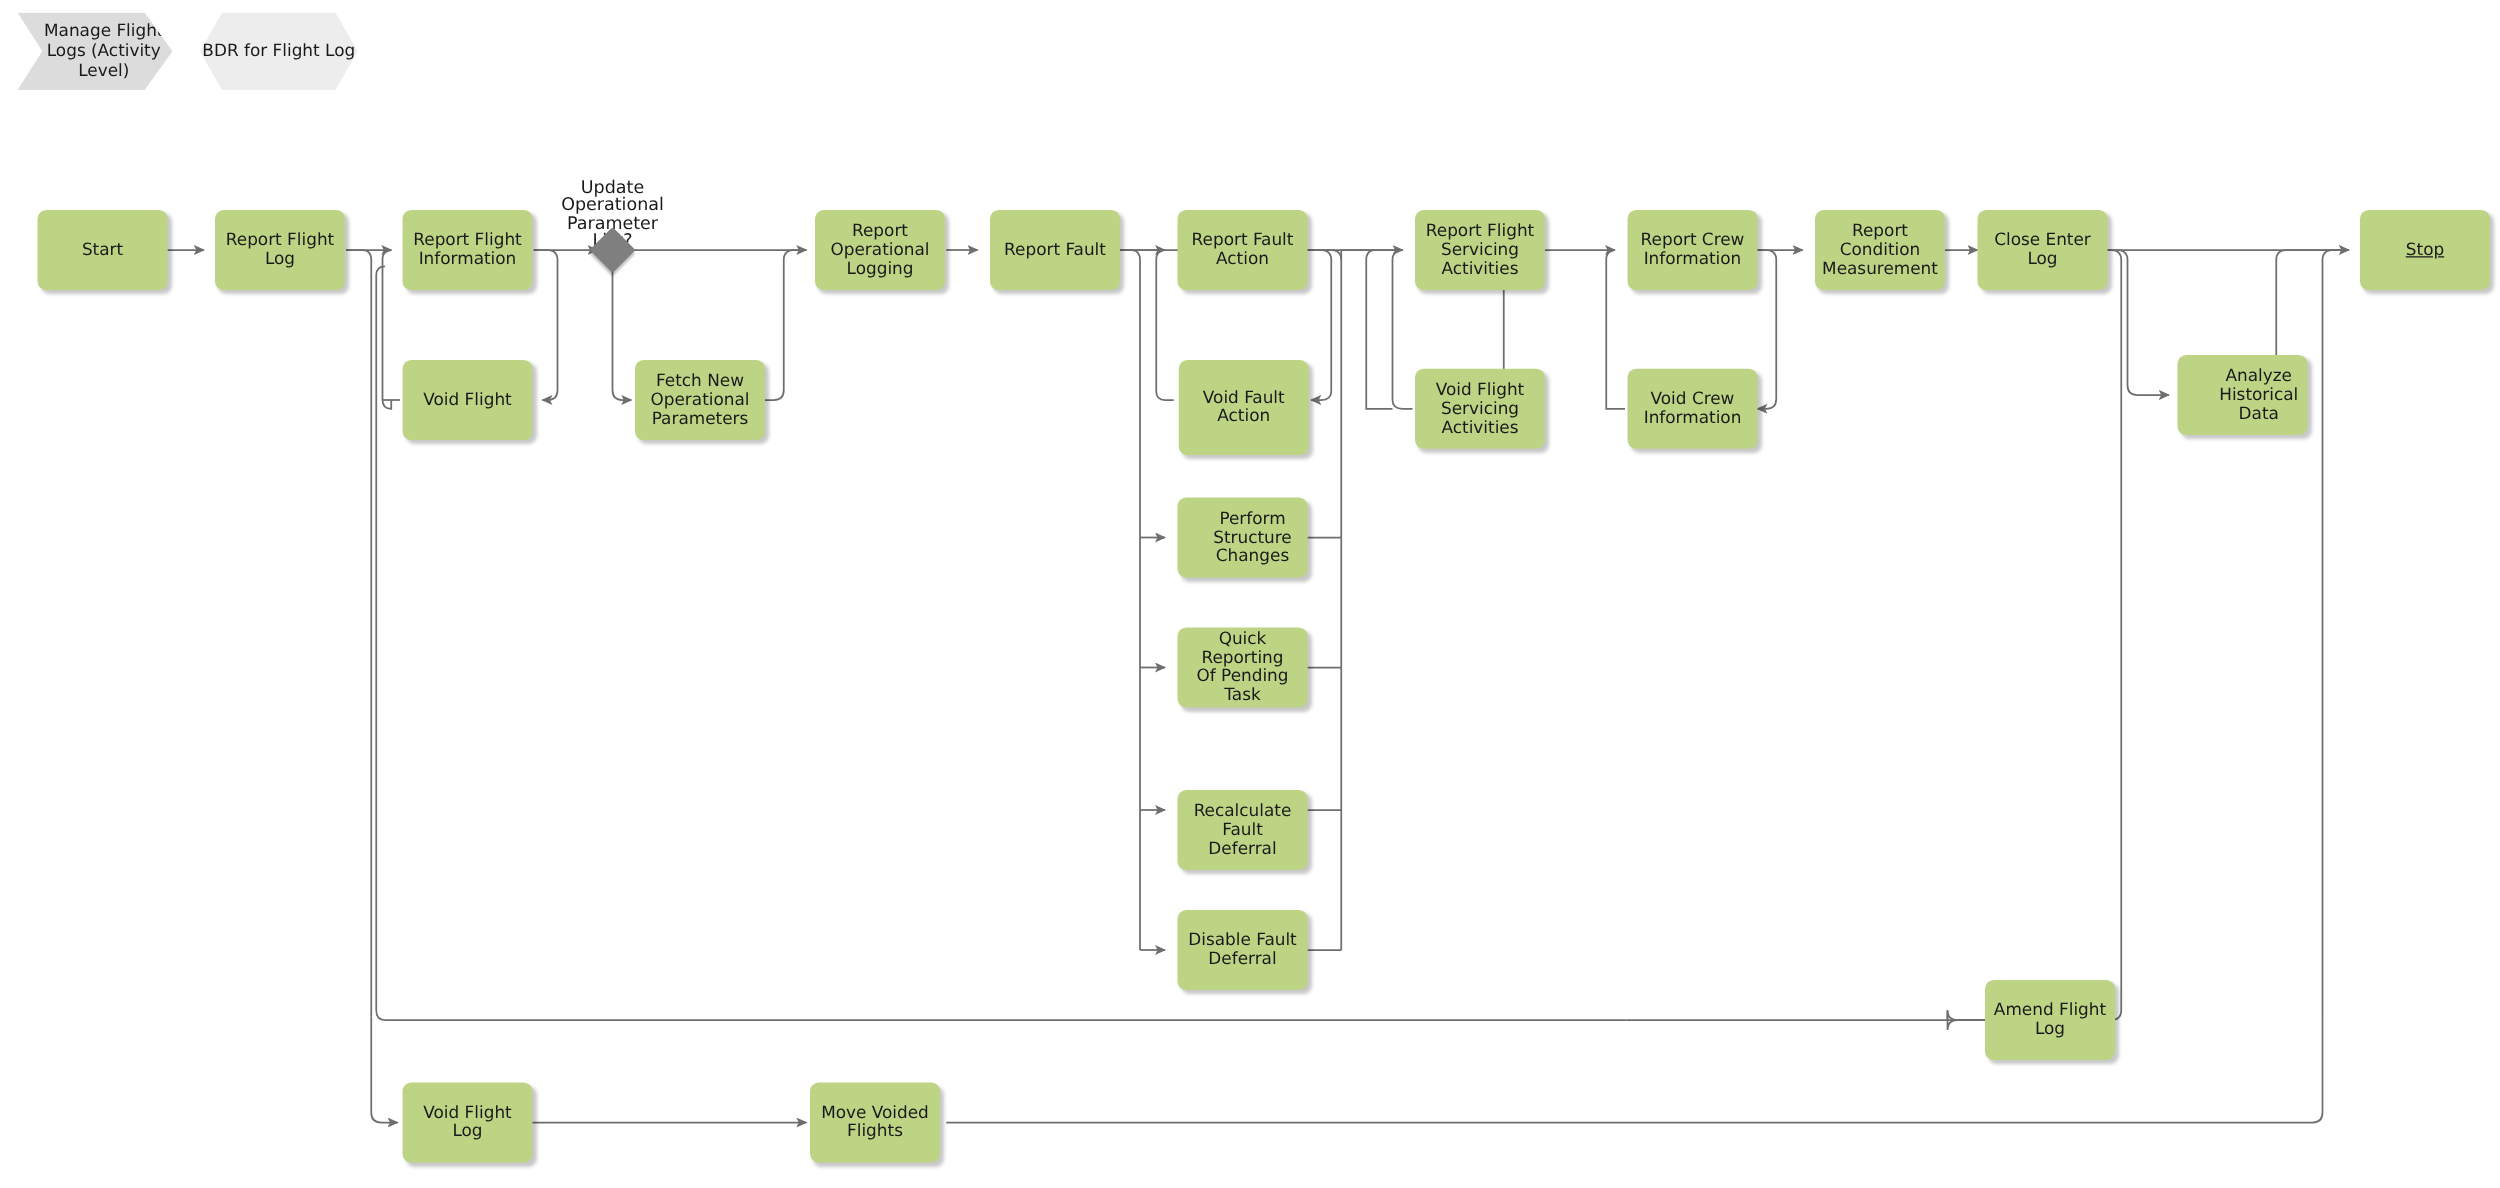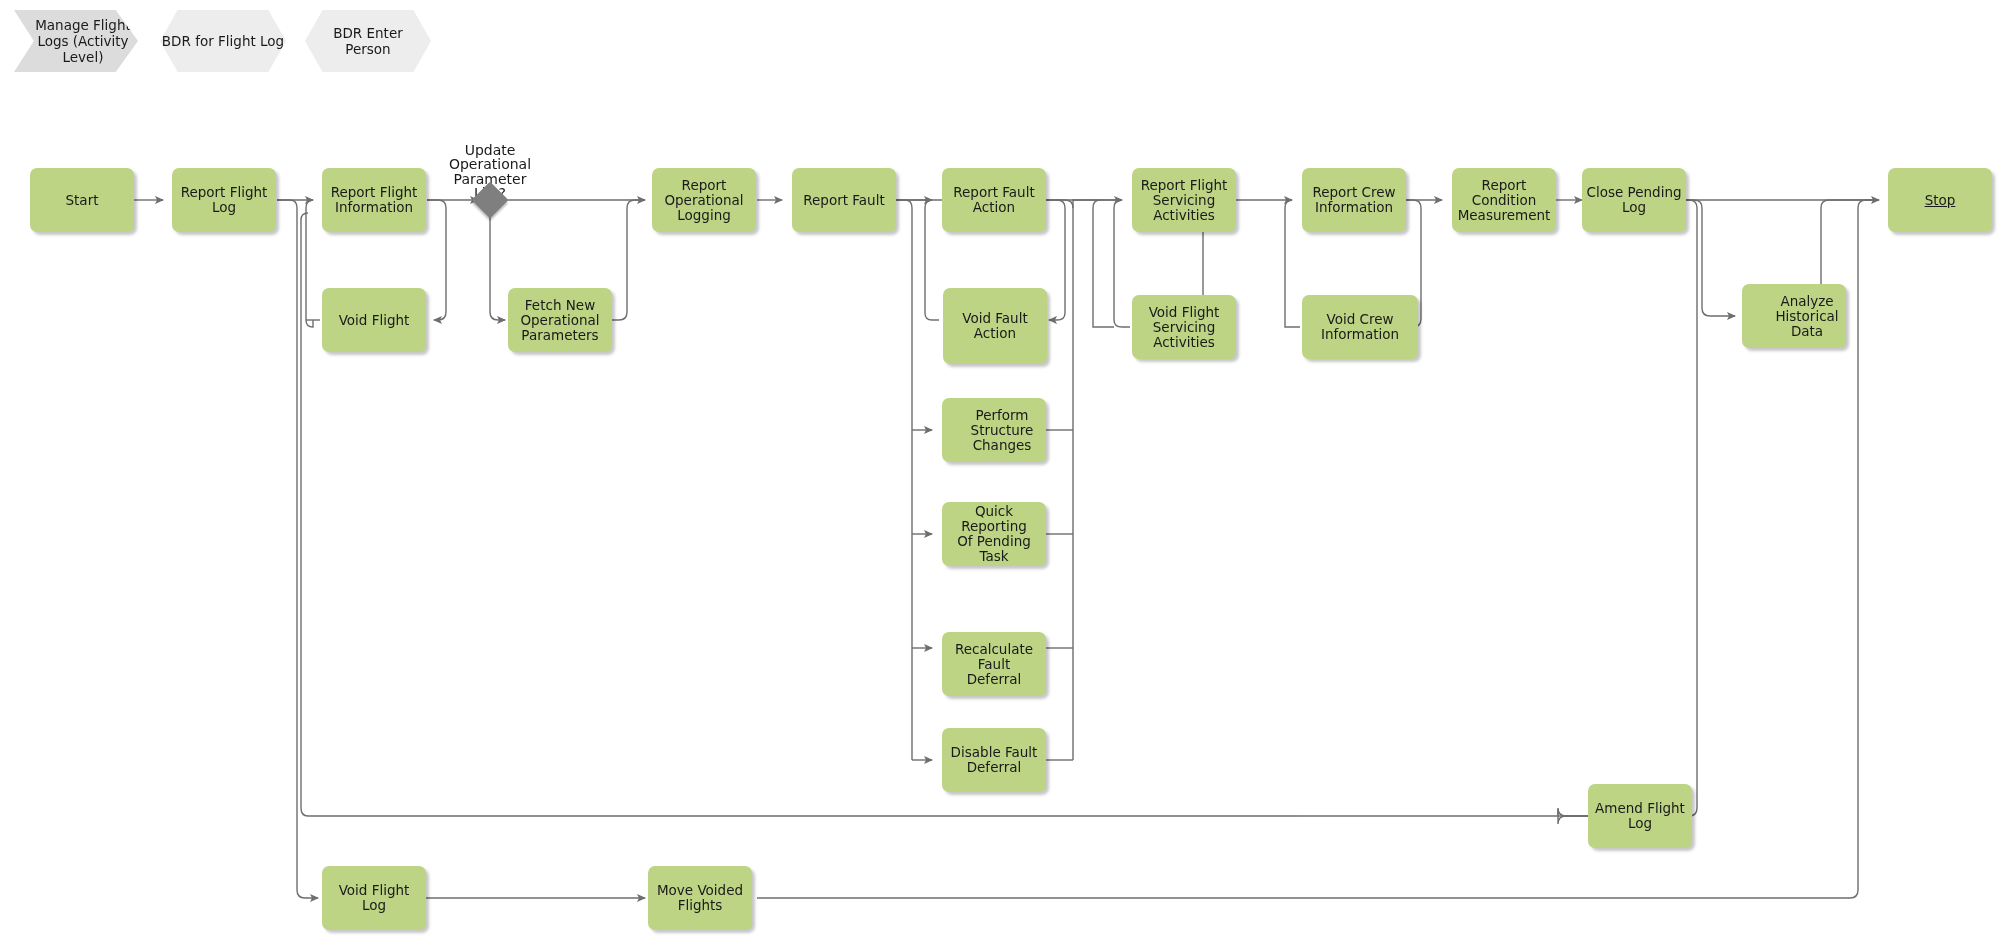--- a/index.html
+++ b/index.html
@@ -82,24 +82,20 @@
 <div id="canvas">
 
   <div class="chev dark notched" style="left:14px;top:10px;width:124px;height:62px;">
     <span>Manage Flight
 Logs (Activity
 Level)</span>
   </div>
   <div class="chev light hexa" style="left:160px;top:10px;width:126px;height:62px;">
     <span>BDR for Flight Log</span>
   </div>
-  <div class="chev light hexa" style="left:305px;top:10px;width:126px;height:62px;">
-    <span>BDR Enter
-Person</span>
-  </div>
 
   <svg id="wires" viewBox="0 0 2000 950">
     <defs>
       <marker id="ah" markerWidth="9" markerHeight="8" refX="8" refY="4" orient="auto" markerUnits="userSpaceOnUse">
         <path d="M0,0 L9,4 L0,8 L2,4 Z" fill="#6e6e6e"></path>
       </marker>
     </defs>
     <g fill="none" stroke="#6e6e6e" stroke-width="1.4">
 
       <path d="M134,200 L163,200" marker-end="url(#ah)"></path>
@@ -240,31 +236,31 @@
 
   <div class="node" style="left:1132px;top:295px;width:104px;height:64px;">
     <span>Void Flight
 Servicing
 Activities</span></div>
 
   <div class="node" style="left:1302px;top:168px;width:104px;height:64px;">
     <span>Report Crew
 Information</span></div>
 
-  <div class="node" style="left:1302px;top:295px;width:116px;height:64px;">
+  <div class="node" style="left:1302px;top:295px;width:104px;height:64px;">
     <span>Void Crew
 Information</span></div>
 
   <div class="node" style="left:1452px;top:168px;width:104px;height:64px;">
     <span>Report
 Condition
 Measurement</span></div>
 
   <div class="node" style="left:1582px;top:168px;width:104px;height:64px;">
-    <span>Close Pending Log</span></div>
+    <span>Close Enter Log</span></div>
 
   <div class="node" style="left:1742px;top:284px;width:104px;height:64px;padding-left:30px;">
     <span>Analyze
 Historical Data</span></div>
 
   <div class="node" style="left:1588px;top:784px;width:104px;height:64px;">
     <span>Amend Flight
 Log</span></div>
 
   <div class="node" style="left:322px;top:866px;width:104px;height:64px;">

